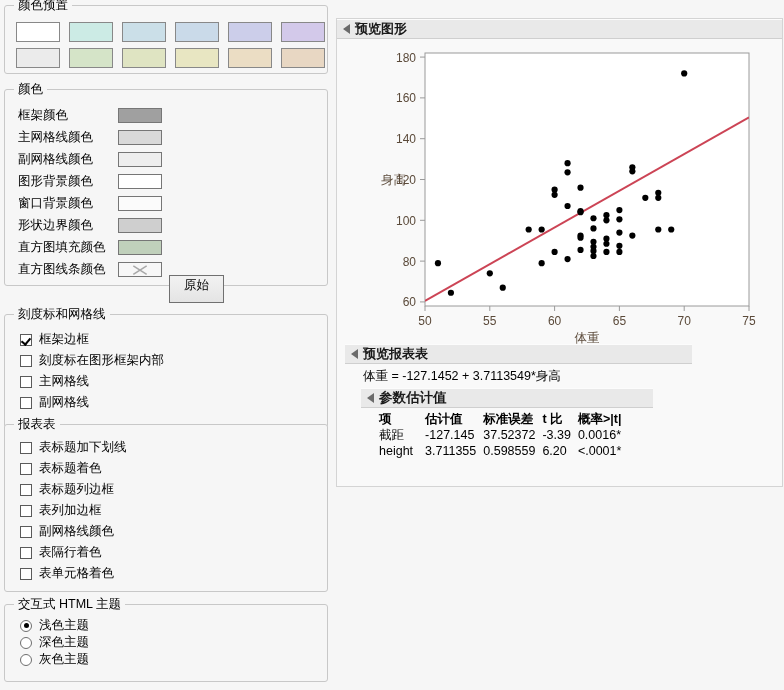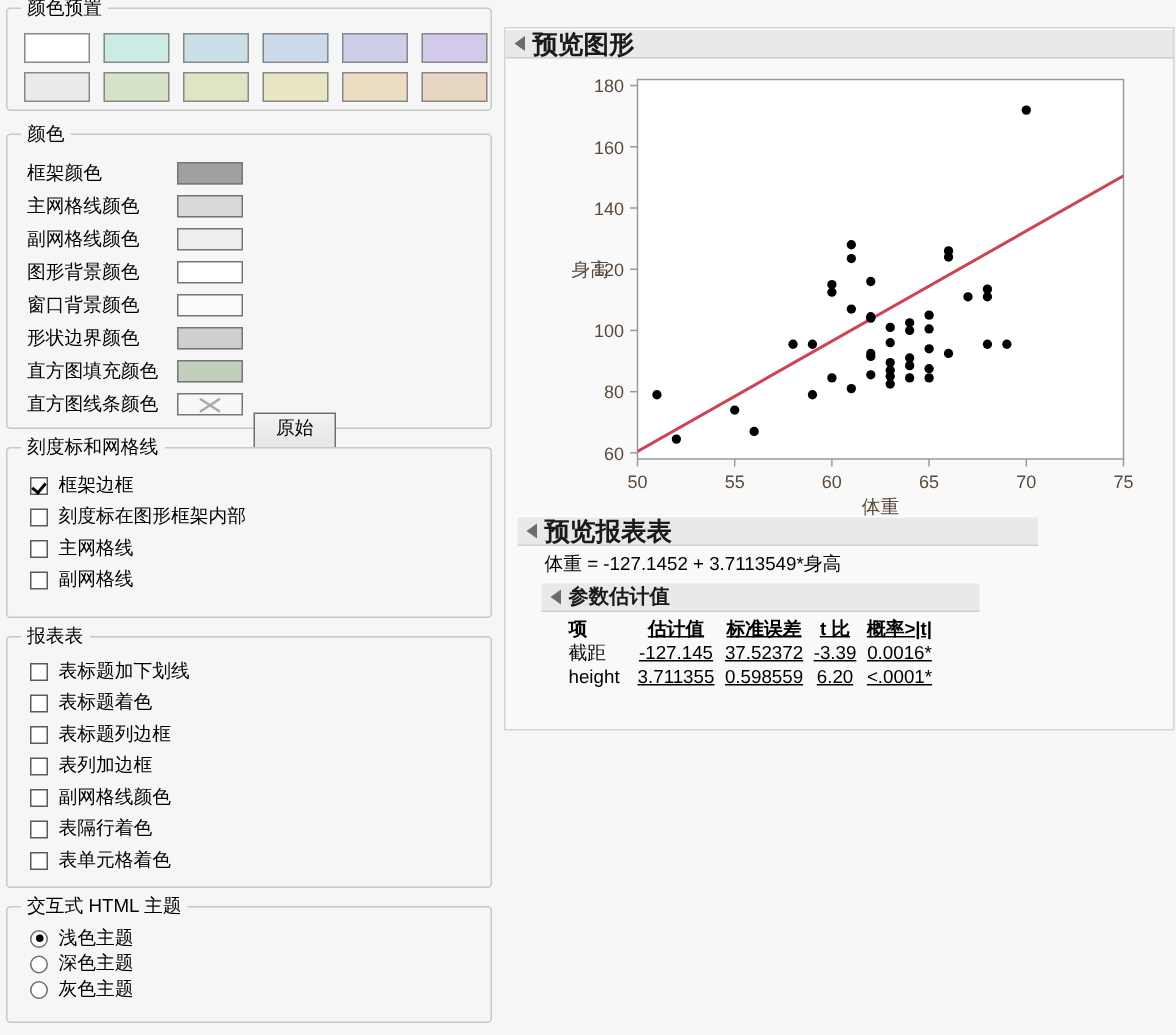--- a/index.html
+++ b/index.html
@@ -166,21 +166,21 @@
   }
   .tri {
     width: 0; height: 0;
     border-top: 5px solid transparent;
     border-bottom: 5px solid transparent;
     border-right: 7px solid #6b6b6b;
     margin: 0 5px 0 6px;
     flex: 0 0 auto;
   }
   .outline-title {
-    font-size: 17px;
+    font-size: 13px;
     font-weight: bold;
     color: #1a1a1a;
     white-space: nowrap;
   }
   .outline-title.sub { font-size: 13.5px; }
 
   
   #chart-wrap {
     position: relative;
     width: 447px;
@@ -200,21 +200,21 @@
     border-collapse: collapse;
     margin: 3px 0 0 18px;
     font-size: 12.5px;
   }
   .est-table th, .est-table td {
     padding: 0 7px 0 0;
     line-height: 16px;
     white-space: nowrap;
   }
   .est-table th { font-weight: bold; }
-  .est-table th.num, .est-table td.num { text-align: center; text-decoration: underline; }
+  .est-table th.num, .est-table td.num { text-align: left; }
   .est-table th.lbl, .est-table td.lbl { text-align: left; padding-right: 12px; }
 </style>
 </head>
 <body>
 
 <div class="group" id="presets-group" style="left:4px; top:5px; width:322px; height:67px;">
   <span class="group-title">颜色预置</span>
   <div class="preset-grid" id="preset-grid">
       <div class="preset-row">
         <div class="preset-swatch" style="background: rgb(255, 255, 255);"></div>
@@ -272,21 +272,21 @@
           <svg class="chip-x" viewBox="0 0 44 15">
             <line x1="15" y1="3" x2="29" y2="12" stroke="#a8a8a8" stroke-width="1.6"></line>
             <line x1="29" y1="3" x2="15" y2="12" stroke="#a8a8a8" stroke-width="1.6"></line>
           </svg>
         </span>
       </div>
     </div>
   <div class="reset-btn">原始</div>
 </div>
 
-<div class="group" id="ticks-group" style="left:4px; top:298px; width:322px; height:112px;">
+<div class="group" id="ticks-group" style="left:4px; top:314px; width:322px; height:112px;">
   <span class="group-title">刻度标和网格线</span>
   <div class="opt-list" id="ticks-list" style="top:14px;">
       <div class="opt-row">
         <span class="cb checked"></span>
         <span class="opt-label">框架边框</span>
       </div>
       <div class="opt-row">
         <span class="cb"></span>
         <span class="opt-label">刻度标在图形框架内部</span>
       </div>

